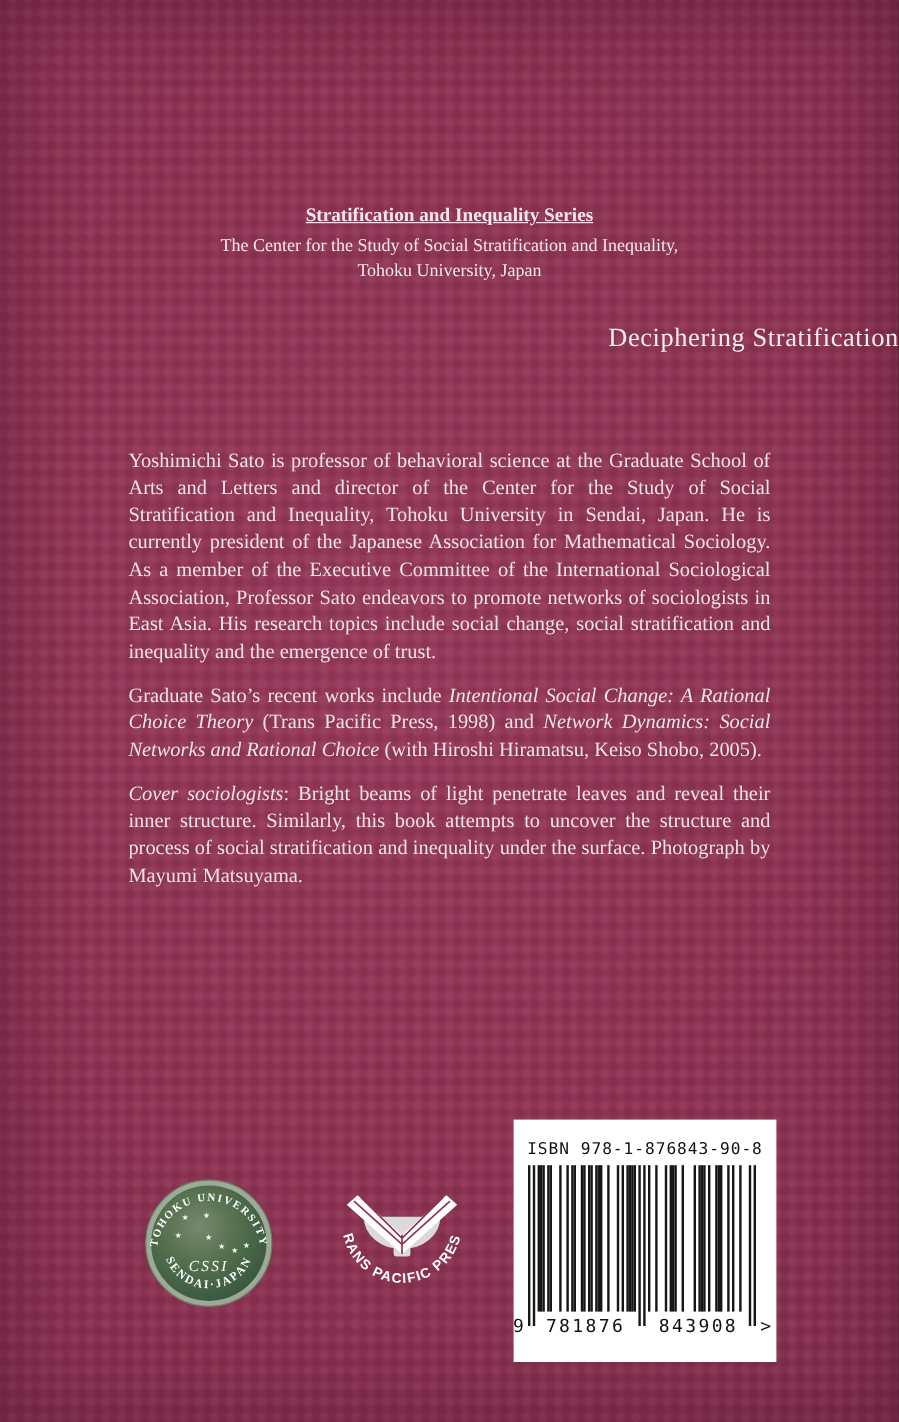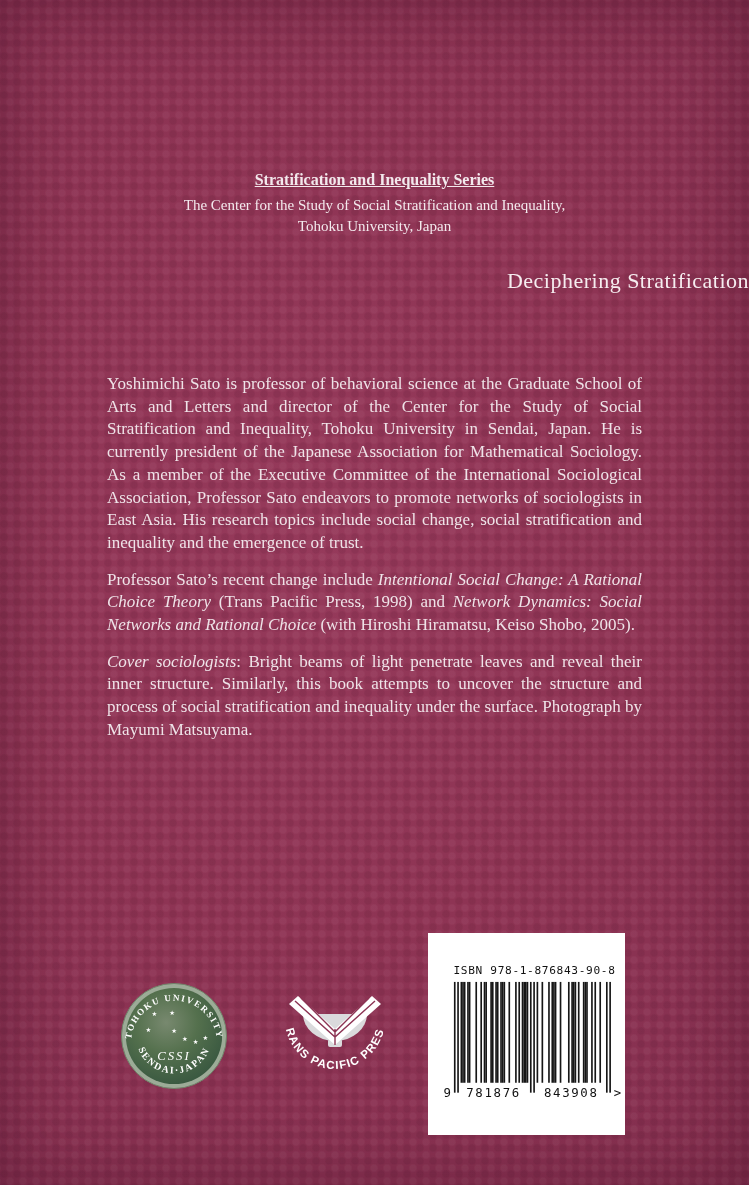--- a/index.html
+++ b/index.html
@@ -17,21 +17,21 @@
   .series-line{font-size:15px;line-height:21px;}
   .title{position:absolute;top:258px;left:0;right:0;margin:0;text-align:right;
     font-weight:400;font-size:22px;line-height:45px;color:#f6edf0;letter-spacing:0.5px;}
   .body-text{position:absolute;top:373px;left:107px;width:535px;
     font-size:17px;line-height:22.7px;text-align:justify;color:#efe3e8;}
   .para{margin:0;}
   .para + .para{margin-top:14px;}
   .para em{font-style:italic;}
   .seal{position:absolute;left:120px;top:982px;width:108px;height:108px;}
   .press-logo{position:absolute;left:272px;top:992px;width:126px;height:100px;}
-  .barcode-box{position:absolute;left:428px;top:933px;width:181px;height:202px;background:#ffffff;padding-left:16px;}
+  .barcode-box{position:absolute;left:428px;top:933px;width:219px;height:202px;background:#ffffff;}
   .barcode-box svg{display:block;width:100%;height:100%;}
   .isbn-label{font-family:"DejaVu Sans Mono", monospace;font-size:13.5px;letter-spacing:0.8px;fill:#111;}
   .ean-digits{font-family:"DejaVu Sans Mono", monospace;font-size:15px;letter-spacing:2px;fill:#111;}
   .ean-suffix{font-family:"DejaVu Sans Mono", monospace;font-size:15px;fill:#111;}
   #barcodeBars rect{fill:#161616;}
   .seal-arc-top{font-family:"Liberation Serif", serif;font-size:9.2px;font-weight:600;letter-spacing:1.6px;fill:#ffffff;}
   .seal-arc-bottom{font-family:"Liberation Serif", serif;font-size:10px;font-weight:600;letter-spacing:1.7px;fill:#ffffff;}
   .seal-cssi{font-family:"Liberation Serif", serif;font-style:italic;font-size:13px;letter-spacing:2px;fill:#ffffff;}
   .seal-star{font-size:6.5px;fill:#ffffff;}
   .press-arc{font-family:"Liberation Sans", sans-serif;font-weight:bold;font-size:11.5px;letter-spacing:1.2px;fill:#ffffff;}
@@ -47,21 +47,21 @@
     <div class="series-line">The Center for the Study of Social Stratification and Inequality,</div>
     <div class="series-line">Tohoku University, Japan</div>
   </header>
 
   <h1 class="title">
     <span>Deciphering Stratification</span><br>
   </h1>
 
   <section class="body-text">
     <p class="para"><span>Yoshimichi Sato is professor of behavioral science at the Graduate School of Arts and Letters and director of the Center for the Study of Social Stratification and Inequality, Tohoku University in Sendai, Japan. He is currently president of the Japanese Association for Mathematical Sociology. As a member of the Executive Committee of the International Sociological Association, Professor Sato endeavors to promote networks of sociologists in East Asia. His research topics include social change, social stratification and inequality and the emergence of trust.</span></p>
-    <p class="para"><span>Professor Sato’s recent change include </span><em>Intentional Social Change: A Rational Choice Theory</em><span> (Trans Pacific Press, 1998) and </span><em>Network Dynamics: Social Networks and Rational Choice</em><span> (with Hiroshi Hiramatsu, Keiso Shobo, 2005).</span></p>
+    <p class="para"><span>Graduate Sato’s recent works include </span><em>Intentional Social Change: A Rational Choice Theory</em><span> (Trans Pacific Press, 1998) and </span><em>Network Dynamics: Social Networks and Rational Choice</em><span> (with Hiroshi Hiramatsu, Keiso Shobo, 2005).</span></p>
     <p class="para"><em>Cover sociologists</em><span>: Bright beams of light penetrate leaves and reveal their inner structure. Similarly, this book attempts to uncover the structure and process of social stratification and inequality under the surface. Photograph by Mayumi Matsuyama.</span></p>
   </section>
 
   <div class="seal">
     <svg viewBox="0 0 110 110" width="108" height="108">
       <defs>
         <radialGradient id="sealDisc" cx="42%" cy="36%" r="78%">
           <stop offset="0%" stop-color="#78896f"></stop>
           <stop offset="42%" stop-color="#54704d"></stop>
           <stop offset="100%" stop-color="#30503c"></stop>

